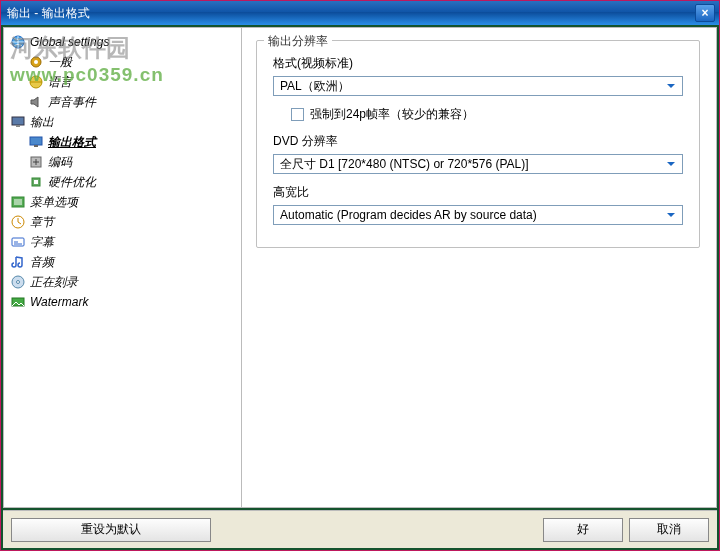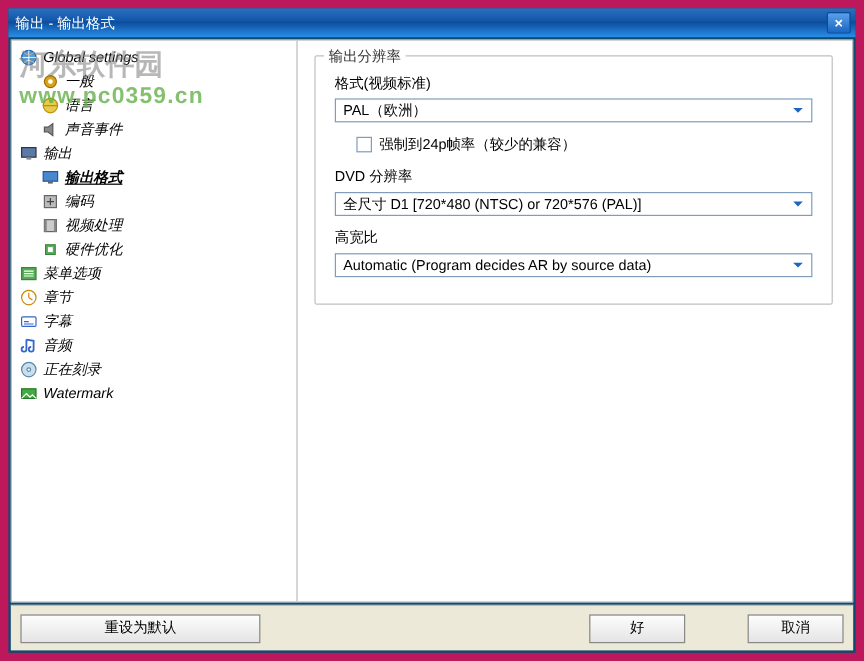--- a/index.html
+++ b/index.html
@@ -1,18 +1,18 @@
 <!DOCTYPE html>
 <html><head>
 <meta charset="utf-8">
 <style>
 * { margin: 0; padding: 0; box-sizing: border-box; font-family: "Microsoft YaHei", SimSun, Arial, sans-serif; font-size: 12px; }
 html, body { width: 720px; height: 551px; overflow: hidden; background: #fff; }
 
-.window { width: 720px; height: 551px; border: 7px solid #be185d; display: flex; flex-direction: column; background: #0c4a6e; }
+.window { width: 720px; height: 551px; border: 1px solid #be185d; display: flex; flex-direction: column; background: #14532d; }
 
 .titlebar { height: 24px; background: linear-gradient(to bottom, #2a6fbf 0%, #1055a8 45%, #0b4b99 46%, #2a8de8 100%); color: #fff; display: flex; align-items: center; padding: 0 4px; }
 .titlebar .title-text { flex: 1; color: #fff; padding-left: 2px; }
 .titlebar .close { width: 20px; height: 18px; background: linear-gradient(#5aa1ea,#1a66c2); border: 1px solid #0b4b99; display:flex; align-items:center; justify-content:center; color:#fff; font-weight:bold; cursor:pointer; border-radius:2px;}
 
 .body { flex: 1; display: flex; background: #fff; border: 1px solid #bbb; margin: 2px; }
 
 .sidebar { width: 238px; border-right: 1px solid #bbb; background: #fff; overflow: hidden; position:relative;}
 .tree { padding: 4px 2px; }
 .tree-item { display: flex; align-items: center; height: 20px; cursor: pointer; white-space: nowrap; font-style: italic; }
@@ -33,21 +33,21 @@
 .field-label { color: #000; margin-bottom: 4px; margin-top: 4px; }
 .field-label.first { margin-top: 2px; }
 
 .combo { height: 20px; border: 1px solid #7f9db9; background: #fff; display: flex; align-items: center; padding: 0 2px 0 6px; margin-bottom: 10px; cursor: pointer; }
 .combo .combo-text { flex: 1; color: #000; }
 .combo .combo-btn { width: 18px; height: 18px; display:flex; align-items:center; justify-content:center; }
 
 .check-row { display: flex; align-items: center; margin: 0 0 10px 18px; }
 .check-row .chk { width: 13px; height: 13px; border: 1px solid #7f9db9; background: #fff; margin-right: 6px; }
 
-.footer { height: 38px; background: #ece9d8; border-top: 1px solid #bbb; display:flex; align-items:center; padding: 0 8px; margin: 0 2px 2px 2px; gap: 46px;}
+.footer { height: 38px; background: #ece9d8; border-top: 1px solid #bbb; display:flex; align-items:center; padding: 0 8px; margin: 0 2px 2px 2px;}
 .footer .spacer { flex:1; }
 .btn { height: 24px; min-width: 80px; padding: 0 14px; border: 1px solid #888; background: linear-gradient(#fdfdfd,#e4e4e4); cursor:pointer; margin-left: 6px; display:flex; align-items:center; justify-content:center;}
 .btn.reset { min-width: 200px; margin-left:0; }
 
 svg { display:block; }
 </style>
 </head>
 <body>
 
 <div class="window">
@@ -138,31 +138,20 @@
           <span class="ind" style="width:22px"></span>
           <span class="ico">
               <svg width="16" height="16">
                 <rect x="3" y="3" width="10" height="10" fill="#bbb" stroke="#666"></rect>
                 <path d="M5 8h6M8 5v6" stroke="#444"></path>
               </svg>
             </span>
           <span class="lbl">编码</span>
         </div>
 
-        <div class="tree-item">
-          <span class="ind" style="width:22px"></span>
-          <span class="ico">
-              <svg width="16" height="16">
-                <rect x="3" y="3" width="10" height="10" fill="#ccc" stroke="#666"></rect>
-                <rect x="3" y="3" width="2" height="10" fill="#888"></rect>
-                <rect x="11" y="3" width="2" height="10" fill="#888"></rect>
-              </svg>
-            </span>
-          <span class="lbl">视频处理</span>
-        </div>
 
         <div class="tree-item">
           <span class="ind" style="width:22px"></span>
           <span class="ico">
               <svg width="16" height="16">
                 <rect x="4" y="4" width="8" height="8" fill="#6a6" stroke="#383"></rect>
                 <rect x="6" y="6" width="4" height="4" fill="#fff"></rect>
               </svg>
             </span>
           <span class="lbl">硬件优化</span>

